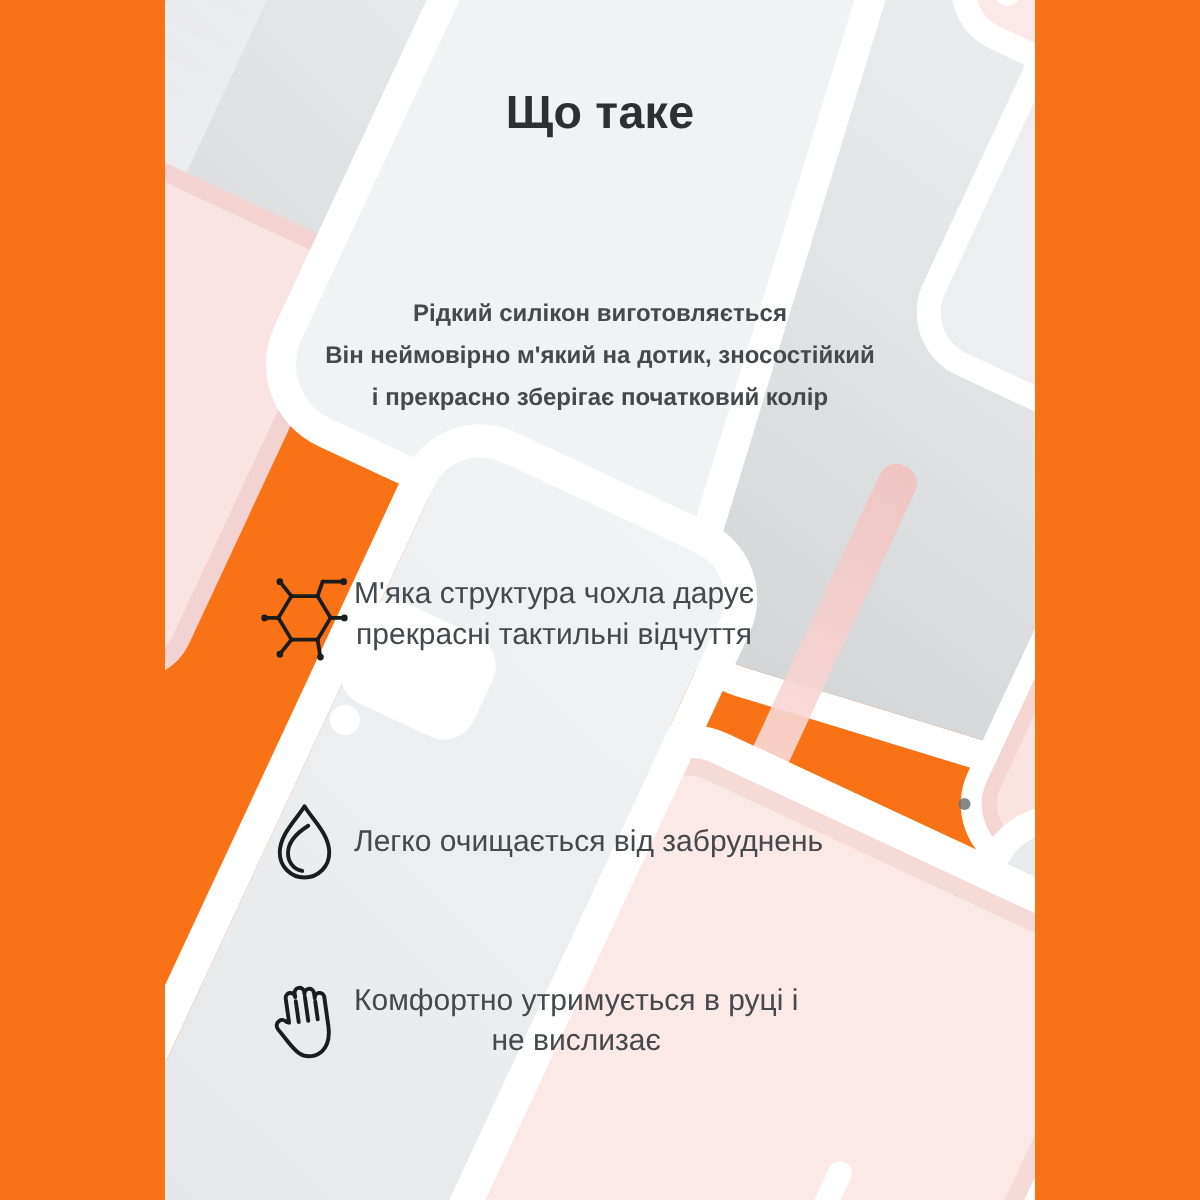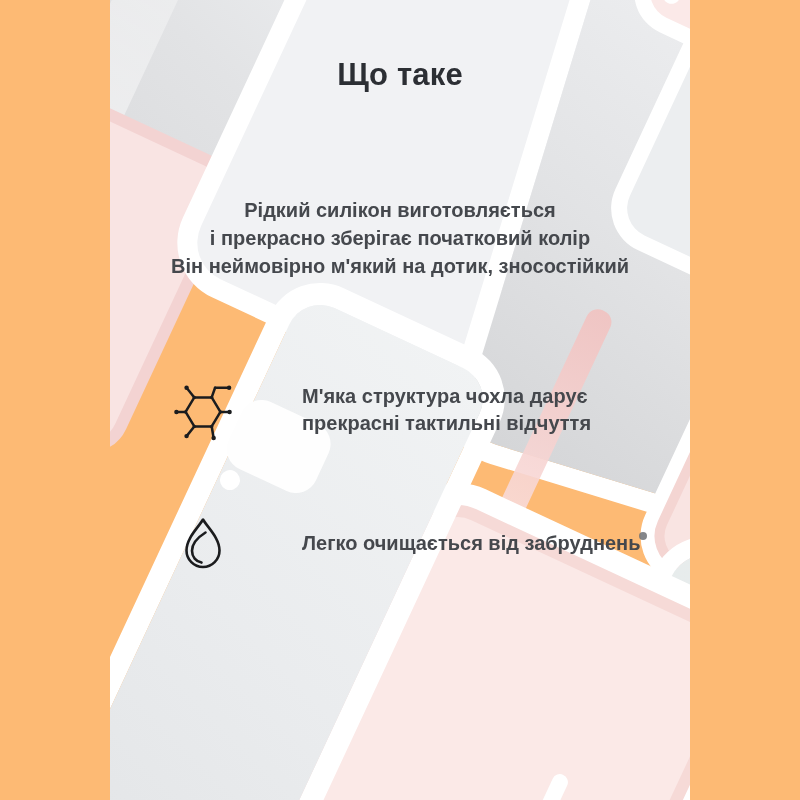--- a/index.html
+++ b/index.html
@@ -1,17 +1,17 @@
 <!DOCTYPE html>
 <html style="--title-color: #2c2f34; --text-color: #45484d; --icon-color: #1b1c1e; --case-dark-gray: #d7d8da; --case-light-gray: #f1f2f4; --case-pink: #fbe9e7; --case-pink-rim: #f6dad7; --case-teal: #e4ebeb; --stripe-white: #ffffff;"><head>
 <meta charset="utf-8">
 <style>
   html,body{margin:0;padding:0;background:#ffffff;}
   .page{
-    position:relative;width:800px;height:800px;background:#fdba74;overflow:hidden;
+    position:relative;width:800px;height:800px;background:#f97316;overflow:hidden;
     font-family:"Liberation Sans","DejaVu Sans",sans-serif;
   }
   
   .collage{position:absolute;left:110px;top:0;width:580px;height:800px;overflow:hidden;}
   .case{position:absolute;}
   .case-a{left:-40px;top:-160px;width:200px;height:430px;border-radius:36px;
     background:linear-gradient(200deg,#eef0f2 0%,#e2e3e5 45%,#d7d8da 100%);
     transform:rotate(25deg);z-index:1;}
   .case-a .sheen{position:absolute;left:12%;top:-5%;width:30%;height:110%;
     background:linear-gradient(rgba(255,255,255,.15),rgba(255,255,255,.6));}
@@ -50,28 +50,28 @@
     background:linear-gradient(200deg,#f1f3f4 0%,#eaecee 55%,#e3e5e7 100%);
     box-shadow:0 0 0 22px #fff;transform:rotate(25deg);z-index:7;}
   .case-e .plateau{position:absolute;left:-6px;top:112px;width:96px;height:74px;border-radius:22px;background:#fefefe;}
   .case-e .lens{position:absolute;left:2px;top:190px;width:20px;height:20px;border-radius:50%;background:#fff;}
   
   .content{position:absolute;inset:0;z-index:10;}
   .title{position:absolute;top:58px;left:0;width:100%;margin:0;text-align:center;
     font-size:31px;line-height:33px;font-weight:800;letter-spacing:.2px;color:var(--title-color,#2c2f34);}
   .t-line{display:block;}
   .intro{position:absolute;top:196px;left:0;width:100%;text-align:center;
-    font-size:20px;line-height:28px;font-weight:700;color:var(--text-color,#45484d);}
+    font-size:16px;line-height:28px;font-weight:700;color:var(--text-color,#45484d);}
   .feature{position:absolute;left:170px;display:flex;align-items:center;min-height:80px;}
   .feature-1{top:370px;}
-  .feature-2{top:503px;}
+  .feature-2{top:521px;}
   .feature-3{top:641px;}
   .f-icon{width:66px;display:flex;justify-content:center;align-items:center;flex:none;}
-  .f-text{margin-left:66px;font-size:20px;line-height:27px;font-weight:700;
-    color:var(--text-color,#45484d);white-space:nowrap;}
+  .f-text{font-size:20px;line-height:27px;font-weight:400;
+    color:var(--text-color,#45484d);white-space:nowrap;text-align:center;}
   svg{display:block;}
   svg .st{stroke:var(--icon-color,#1b1c1e);stroke-width:2.6;fill:none;stroke-linecap:round;stroke-linejoin:round;}
   svg .dotfill{fill:var(--icon-color,#1b1c1e);stroke:none;}
 </style>
 </head>
 <body>
 
 <div class="page">
 
   <div class="collage">
@@ -101,22 +101,22 @@
   </div>
 
   <div class="content">
 
     <h1 class="title">
       <span class="t-line">Що таке</span>
     </h1>
 
     <div class="intro">
       <div class="i-line">Рідкий силікон виготовляється</div>
+      <div class="i-line">Він неймовірно м'який на дотик, зносостійкий</div>
       <div class="i-line">і прекрасно зберігає початковий колір</div>
-      <div class="i-line">Він неймовірно м'який на дотик, зносостійкий</div>
     </div>
 
     <div class="feature feature-1">
       <div class="f-icon">
         <svg width="58" height="64" viewBox="0 0 60 66">
           <polygon class="st" points="21,20 39,20 48,35 39,50 21,50 12,35"></polygon>
           <line class="st" x1="21" y1="20" x2="13" y2="10"></line>
           <line class="st" x1="39" y1="20" x2="42.5" y2="10"></line>
           <line class="st" x1="42.5" y1="10" x2="57" y2="10"></line>
           <line class="st" x1="12" y1="35" x2="2.5" y2="35"></line>
@@ -148,15 +148,31 @@
         <svg width="46" height="54" viewBox="0 0 44 54">
           <path class="st" d="M22 3.5 C17 12, 5.5 22, 5.5 34.5 a16.5 16.5 0 0 0 33 0 C38.5 22, 27 12, 22 3.5 Z"></path>
           <path class="st" d="M24.5 16.5 C16.5 21.5, 11 28, 11 34.8 C11 41, 15 45.5, 20.5 46.6"></path>
         </svg>
       </div>
       <div class="f-text">
         <div>Легко очищається від забруднень</div>
       </div>
     </div>
 
+    <div class="feature feature-3">
+      <div class="f-icon">
+        <svg width="50" height="60" viewBox="0 0 50 60">
+          <g transform="rotate(-8 24 32)">
+            <path class="st" d="M15 29.5 L15 13.2 A3.2 3.2 0 0 1 21.4 13.2 L21.4 10.6 A3.2 3.2 0 0 1 27.8 10.6 L27.8 12.2 A3.2 3.2 0 0 1 34.2 12.2 L34.2 15.8 A3.2 3.2 0 0 1 40.6 15.8 L40.6 35 C40.6 42.5 38.6 48 34.4 51.2 C29.9 54.6 23 54.4 18.9 50.7 C15.9 48 13.8 44.3 11.2 39.8 L7.1 32.9 C5.9 30.8 6.6 28.5 8.5 27.5 C10.3 26.6 12.4 27.2 13.6 29 Z"></path>
+            <line class="st" x1="21.4" y1="16" x2="21.4" y2="30"></line>
+            <line class="st" x1="27.8" y1="14" x2="27.8" y2="30"></line>
+            <line class="st" x1="34.2" y1="18" x2="34.2" y2="30"></line>
+          </g>
+        </svg>
+      </div>
+      <div class="f-text">
+        <div>Комфортно утримується в руці і</div>
+        <div>не вислизає</div>
+      </div>
+    </div>
 
   </div>
 </div>
 
 </body></html>

